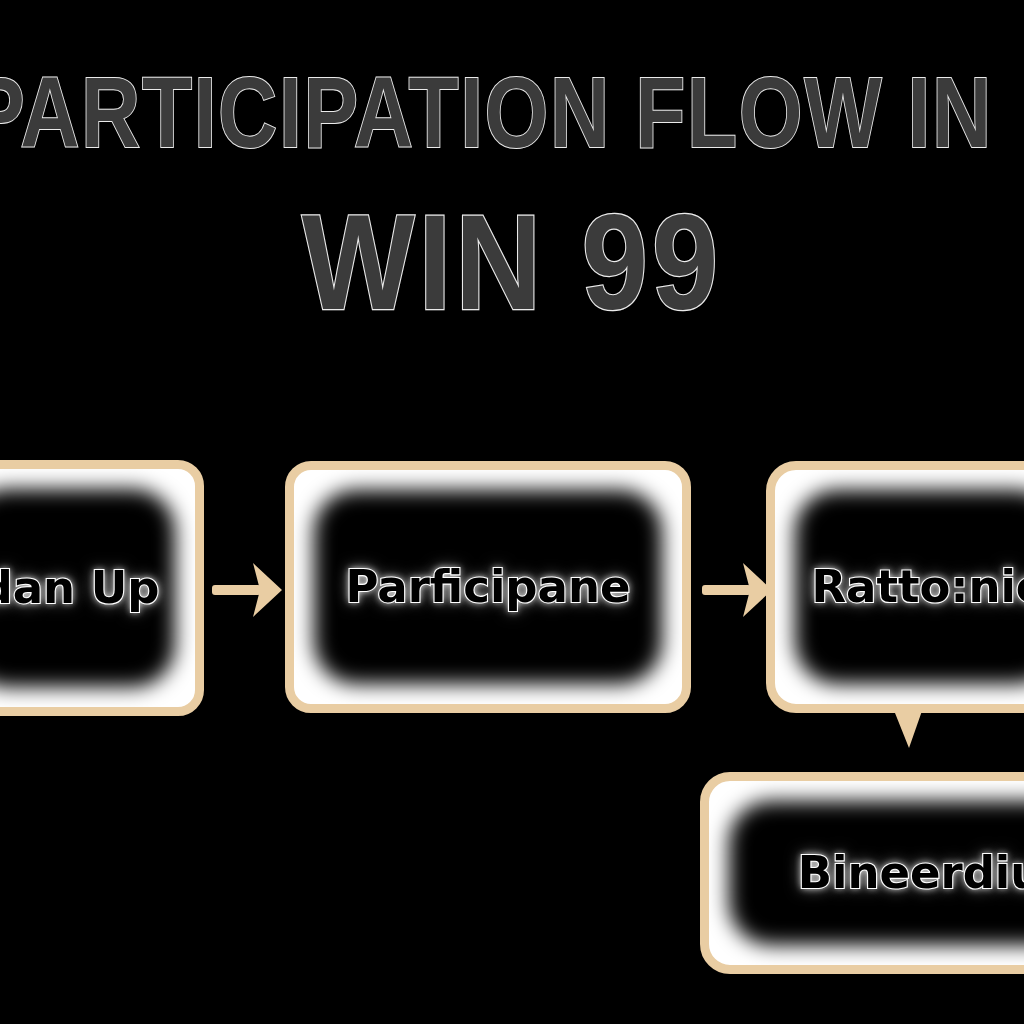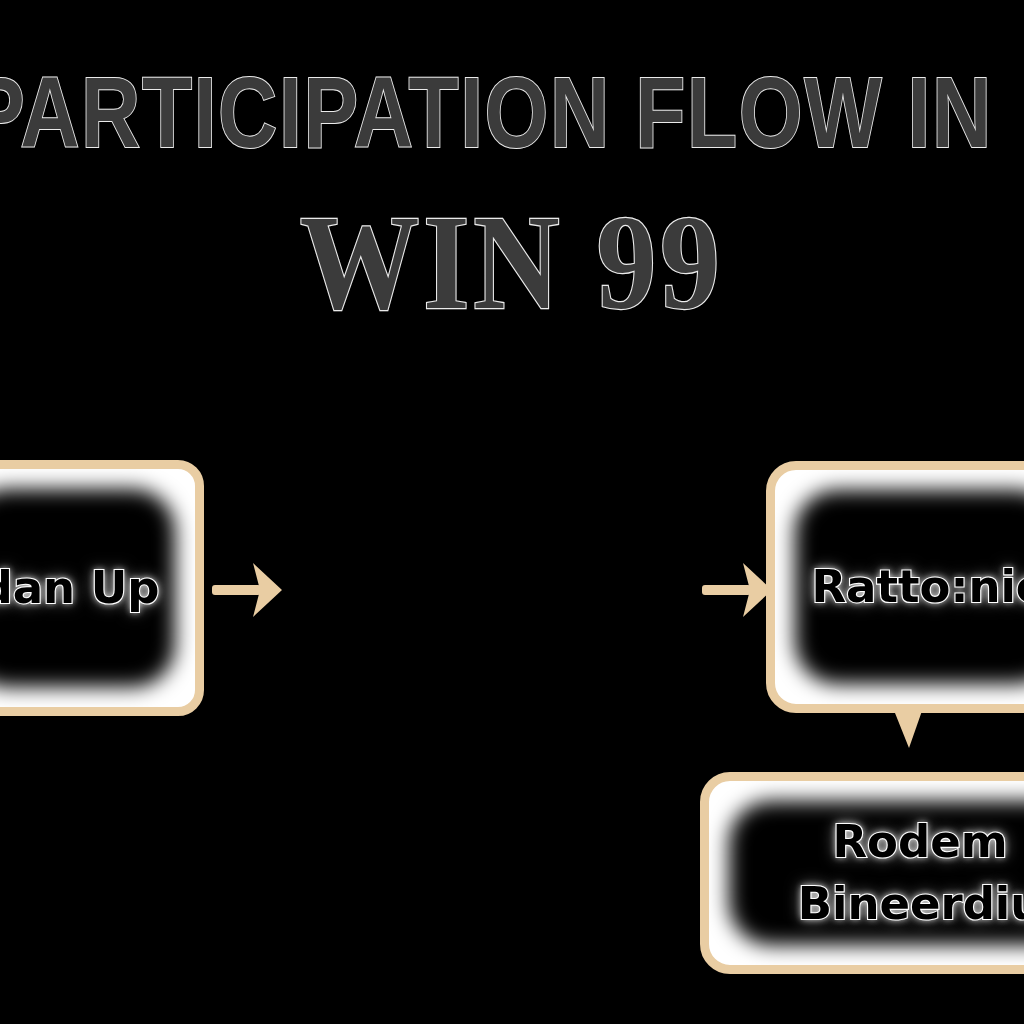--- a/index.html
+++ b/index.html
@@ -23,21 +23,21 @@
   .title-line1{
     position:absolute;left:-30px;top:62px;
     font-size:100px;font-weight:bold;line-height:1;
     letter-spacing:2px;white-space:nowrap;
     transform:scaleX(0.82);transform-origin:0 0;
     color:var(--title-fill);
     -webkit-text-stroke:2px var(--title-outline);
     paint-order:stroke fill;
   }
   .title-line2-wrap{
-    position:absolute;left:0;top:194px;width:1024px;text-align:center;font-family:Liberation Serif, serif;
+    position:absolute;left:0;top:194px;width:1024px;text-align:center;
   }
   .title-line2{
     display:inline-block;
     font-size:136px;font-weight:bold;line-height:1;
     letter-spacing:4px;white-space:nowrap;
     transform:scaleX(0.88);
     color:var(--title-fill);
     -webkit-text-stroke:2.4px var(--title-outline);
     paint-order:stroke fill;
   }
@@ -93,38 +93,43 @@
     <div class="label">
       <span>dan Up</span>
     </div>
   </div>
 
   <svg class="arrow-right" id="arrow-1" viewBox="0 0 74 64">
     <rect class="shape" x="2" y="27" width="49" height="10" rx="3"></rect>
     <polygon class="shape" points="43,5 72,32 43,59 50,32"></polygon>
   </svg>
 
+  <div class="node" id="node-2">
+    <div class="blob"></div>
+    <div class="label">
+      <span>Parficipane</span>
+    </div>
+  </div>
 
   <svg class="arrow-right" id="arrow-2" viewBox="0 0 74 64">
     <rect class="shape" x="2" y="27" width="49" height="10" rx="3"></rect>
     <polygon class="shape" points="43,5 72,32 43,59 50,32"></polygon>
   </svg>
 
   <div class="node" id="node-3">
     <div class="blob"></div>
     <div class="label">
       <span>Ratto:nic</span>
     </div>
   </div>
 
   <svg class="arrow-down" viewBox="0 0 40 42">
     <polygon class="shape" points="5,0 35,0 21,40"></polygon>
   </svg>
 
   <div class="node" id="node-4">
     <div class="blob"></div>
     <div class="label">
-      <span>Rodem</span>
       <span>Bineerdiu</span>
     </div>
   </div>
 
 </div>
 
 </body></html>

